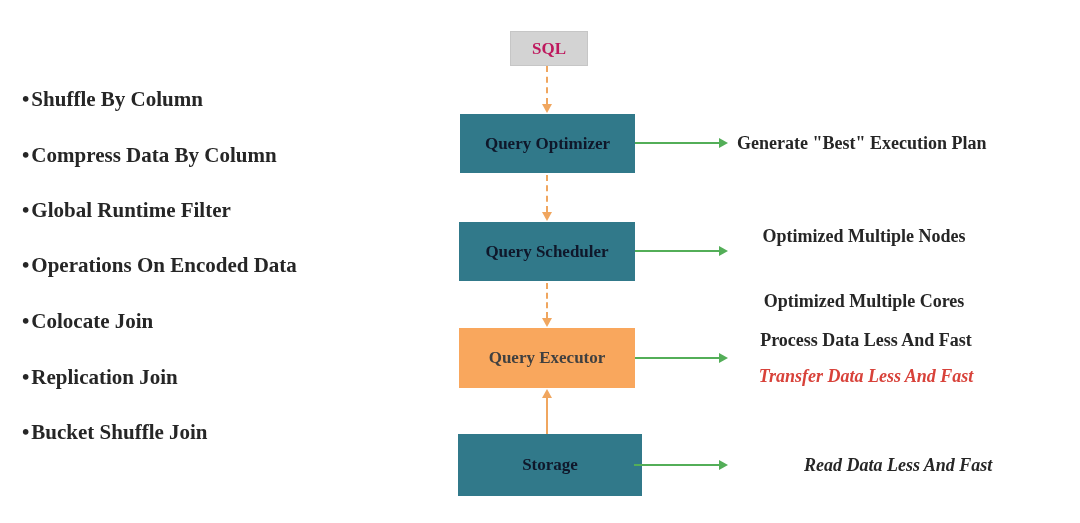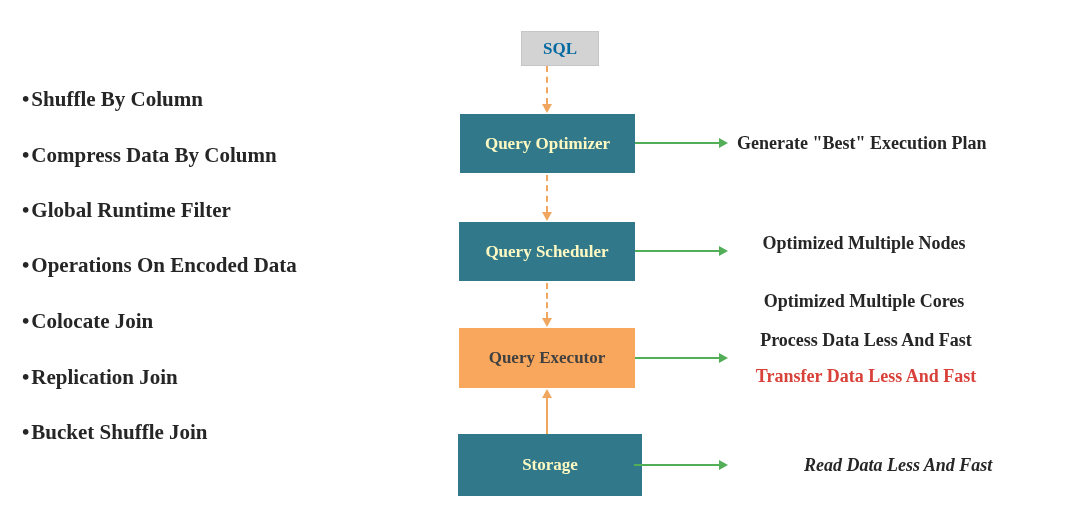--- a/index.html
+++ b/index.html
@@ -11,23 +11,23 @@
   .feat{
     position:absolute;left:22px;font-weight:bold;font-size:21px;
     color:var(--text-dark);white-space:nowrap;line-height:24px;
   }
   .feat .bullet{margin-right:2px;}
   
   .node{
     position:absolute;display:flex;align-items:center;justify-content:center;
     font-weight:bold;font-size:17px;white-space:nowrap;
   }
-  .teal{background:var(--teal);color:#fef9c3;}
+  .teal{background:var(--teal);color:#0f172a;}
   .orangebox{background:var(--orange-box);color:#404040;}
-  .sqlbox{background:var(--gray);color:#0369a1;border:1px solid #c6c6c6;margin-left:11px;}
+  .sqlbox{background:var(--gray);color:#be185d;border:1px solid #c6c6c6;}
   
   .vdash{position:absolute;width:0;border-left:2px dashed var(--arrow-orange);}
   .vsolid{position:absolute;width:2px;background:var(--arrow-orange);}
   .arr-down{position:absolute;width:0;height:0;
     border-left:5px solid transparent;border-right:5px solid transparent;
     border-top:9px solid var(--arrow-orange);}
   .arr-up{position:absolute;width:0;height:0;
     border-left:5px solid transparent;border-right:5px solid transparent;
     border-bottom:9px solid var(--arrow-orange);}
   .hline{position:absolute;height:2px;background:var(--green);}
@@ -80,21 +80,21 @@
   <div class="arr-right" style="left:719px;top:246px;"></div>
 
   <div class="hline" style="left:635px;top:357px;width:84px;"></div>
   <div class="arr-right" style="left:719px;top:353px;"></div>
 
   <div class="hline" style="left:634px;top:464px;width:85px;"></div>
   <div class="arr-right" style="left:719px;top:460px;"></div>
 
   <div class="ann" style="left:737px;top:132px;">Generate "Best" Execution Plan</div>
 
-  <div class="ann ann-center" style="left:744px;top:232px;width:240px;">Optimized Multiple Nodes</div>
+  <div class="ann ann-center" style="left:744px;top:225px;width:240px;">Optimized Multiple Nodes</div>
   <div class="ann ann-center" style="left:744px;top:262px;width:240px;margin-top:28px;">Optimized Multiple Cores</div>
 
   <div class="ann ann-center" style="left:746px;top:329px;width:240px;">Process Data Less And Fast</div>
-  <div class="ann ann-center red" style="left:746px;top:365px;width:240px;">Transfer Data Less And Fast</div>
+  <div class="ann ann-center red" style="left:746px;top:365px;width:240px;font-style:italic;">Transfer Data Less And Fast</div>
 
   <div class="ann" style="left:804px;top:454px;font-style:italic;">Read Data Less And Fast</div>
 
 </div>
 
 </body></html>

